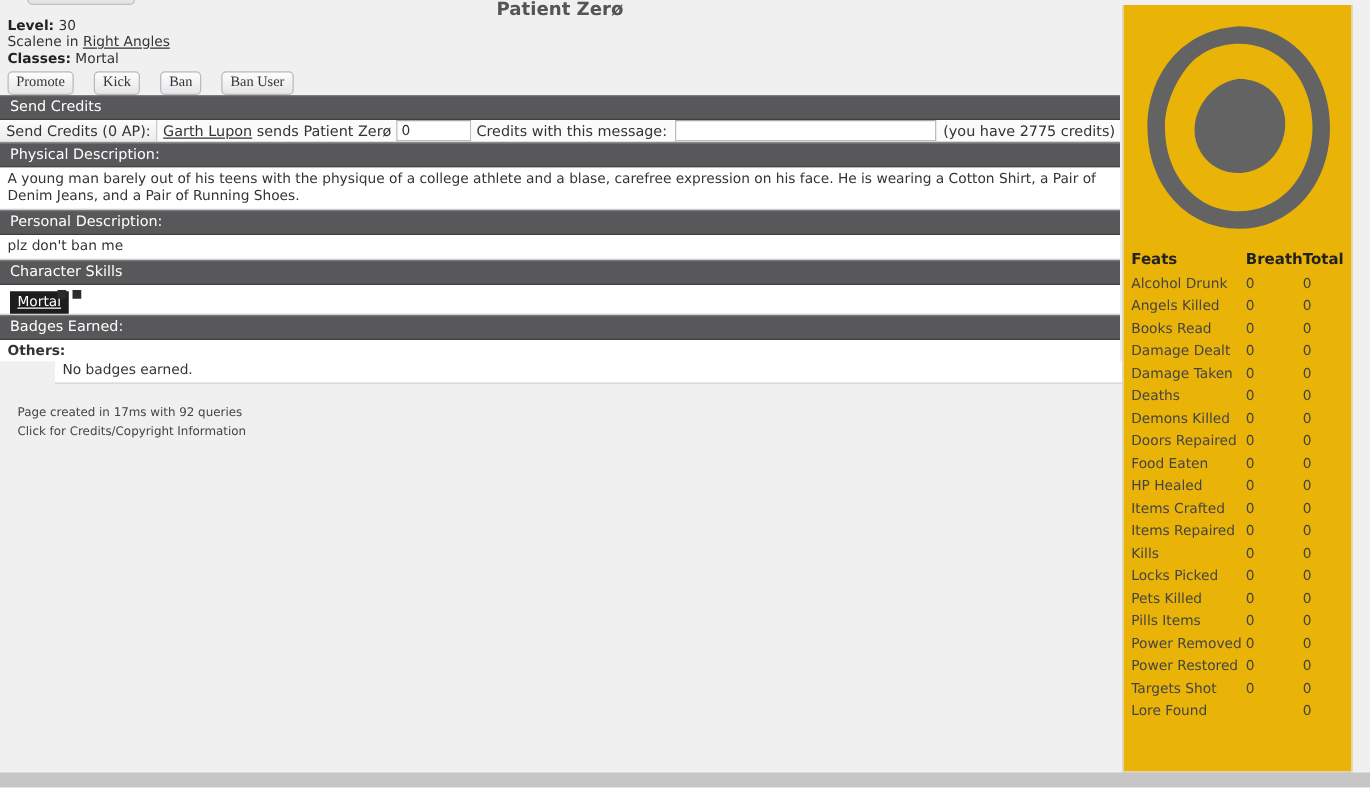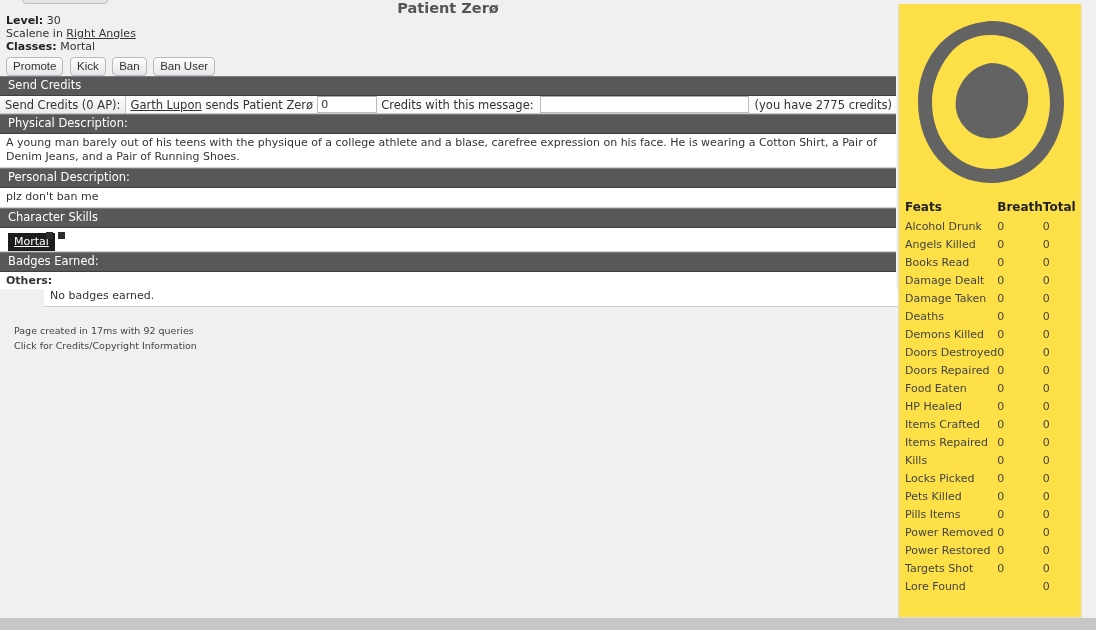--- a/index.html
+++ b/index.html
@@ -46,28 +46,28 @@
 
   .meta-line { padding: 0 6px; line-height: 13px; font-size: 11px; color: #333; }
   .meta-line b { color: #222; }
   .meta-line a, .inline-link {
     color: #333; text-decoration: underline; cursor: pointer;
   }
 
   .btn-row { padding: 4px 6px 0 6px; }
   .ui-btn {
     display: inline-block;
-    font-family: Liberation Sans, sans-serif;
+    font-family: Liberation Serif, serif;
     font-size: 11.5px;
     color: #333;
     background: linear-gradient(#fdfdfd, #e6e6e8);
     border: 1px solid #b9b9bf;
     border-radius: 4px;
     padding: 1px 6px 2px 6px;
-    margin-right: 3px;
+    margin-right: 13px;
     line-height: 14px;
     cursor: pointer;
   }
 
   
   .sec-head {
     background: #58585a;
     color: #ffffff;
     font-size: 11.5px;
     line-height: 15px;
@@ -176,21 +176,21 @@
     color: #444;
   }
   .footer a { color: #444; text-decoration: none; cursor: pointer; }
 
   
   .right-panel {
     position: absolute;
     left: 898px; top: 4px;
     width: 184px;
     height: 614px;
-    background: #fde047;
+    background: #eab308;
     border: 1px solid #e0e0e0;
     border-top: none;
   }
   .logo-wrap {
     width: 184px; height: 196px;
     display: flex; align-items: center; justify-content: center;
   }
   .stats {
     padding: 0 6px;
     font-size: 11px;
@@ -363,25 +363,20 @@
               <td>Deaths</td>
               <td class="c2">0</td>
               <td class="c3">0</td>
             </tr>
             <tr>
               <td>Demons Killed</td>
               <td class="c2">0</td>
               <td class="c3">0</td>
             </tr>
             <tr>
-              <td>Doors Destroyed</td>
-              <td class="c2">0</td>
-              <td class="c3">0</td>
-            </tr>
-            <tr>
               <td>Doors Repaired</td>
               <td class="c2">0</td>
               <td class="c3">0</td>
             </tr>
             <tr>
               <td>Food Eaten</td>
               <td class="c2">0</td>
               <td class="c3">0</td>
             </tr>
             <tr>

